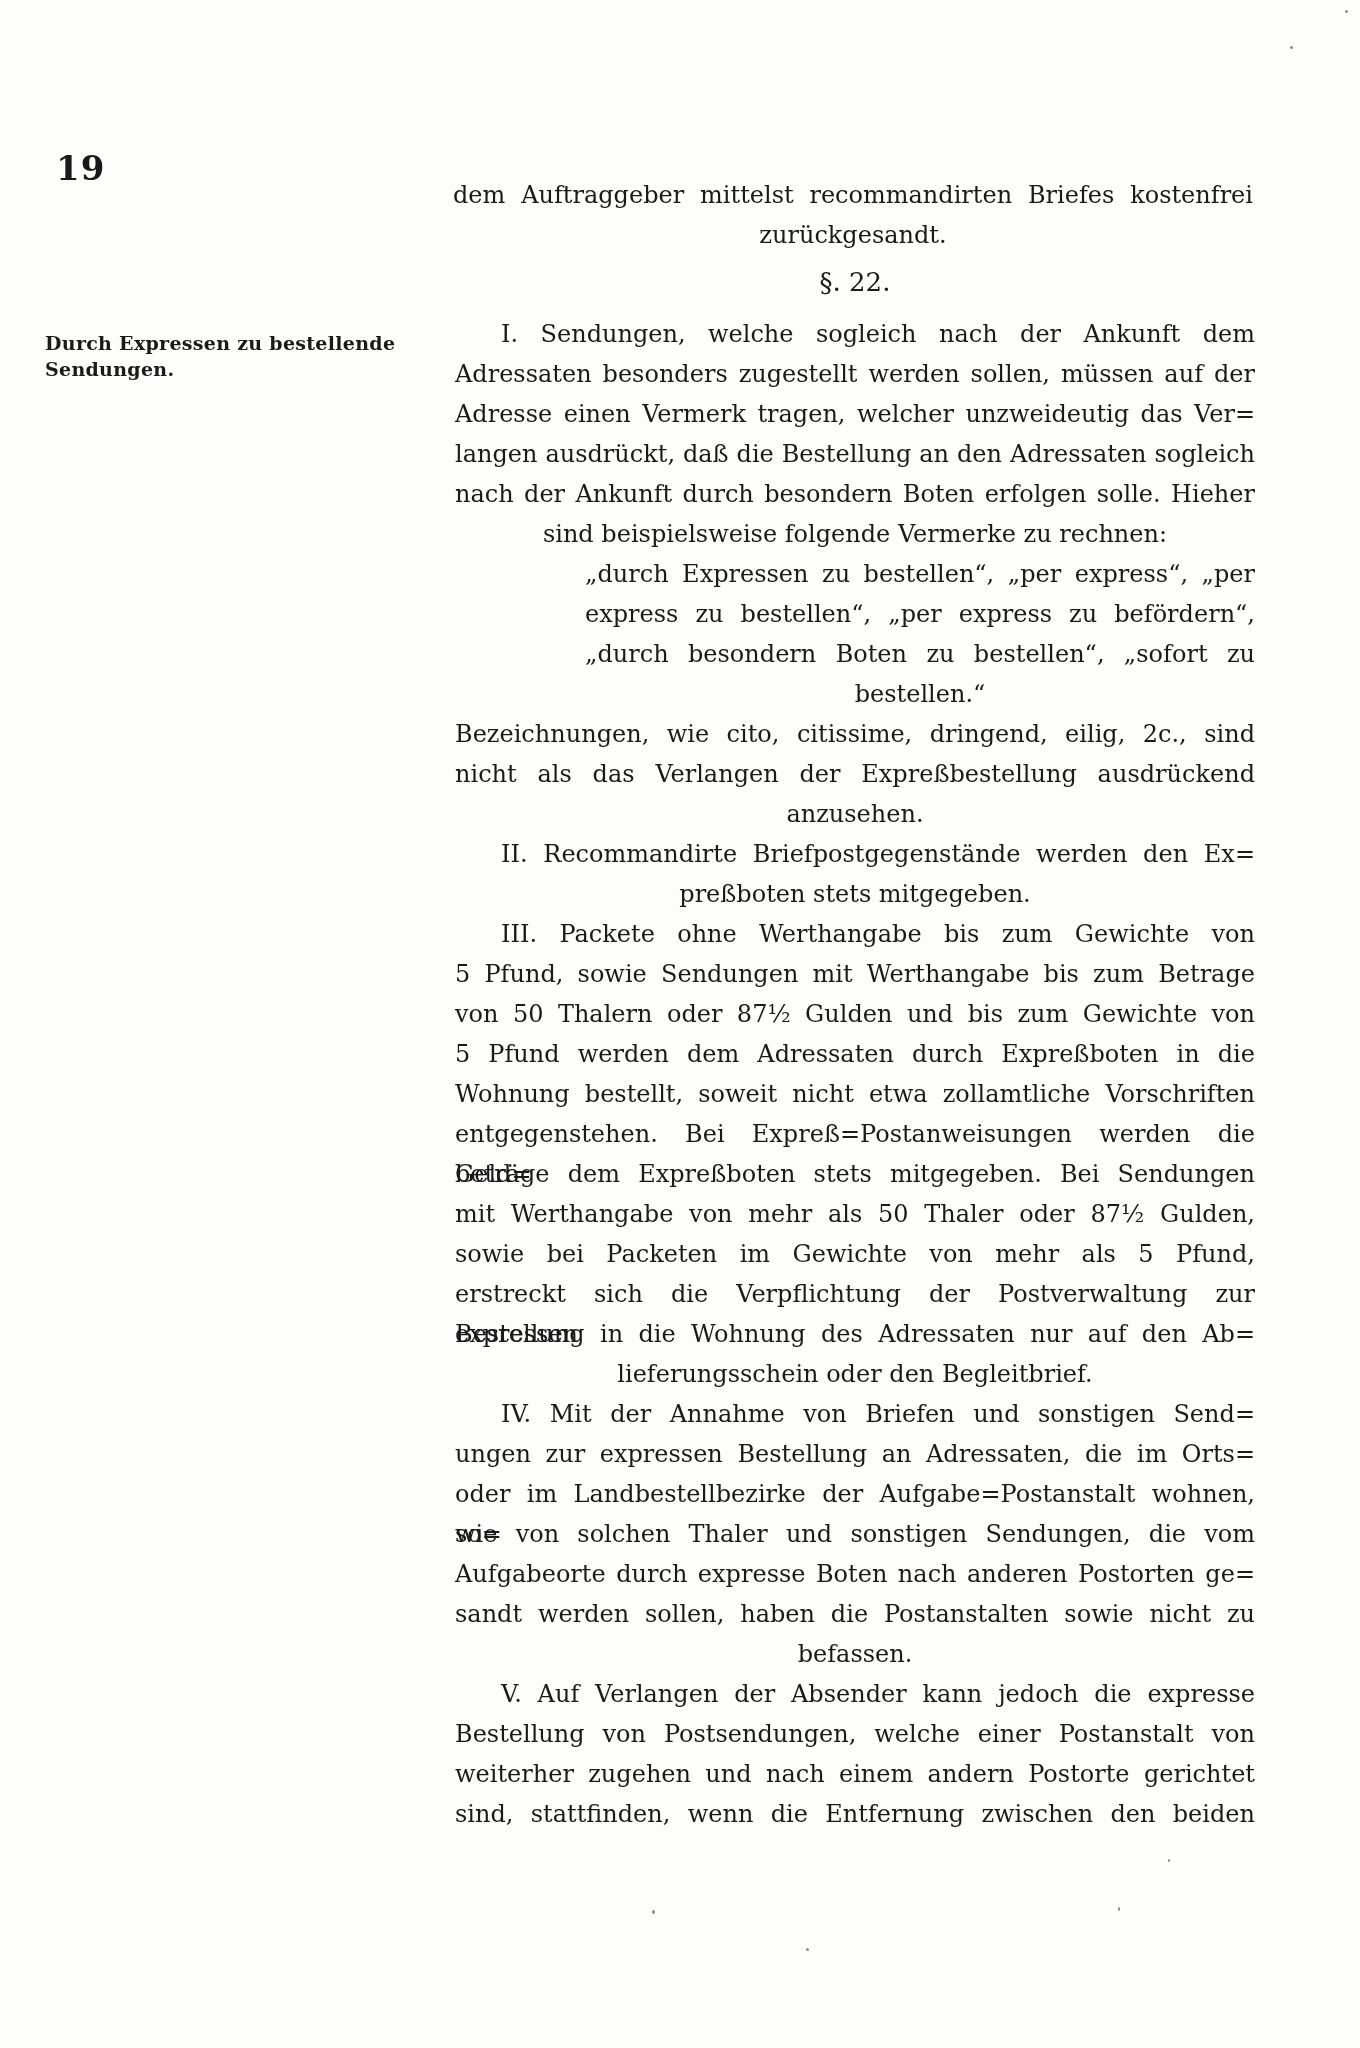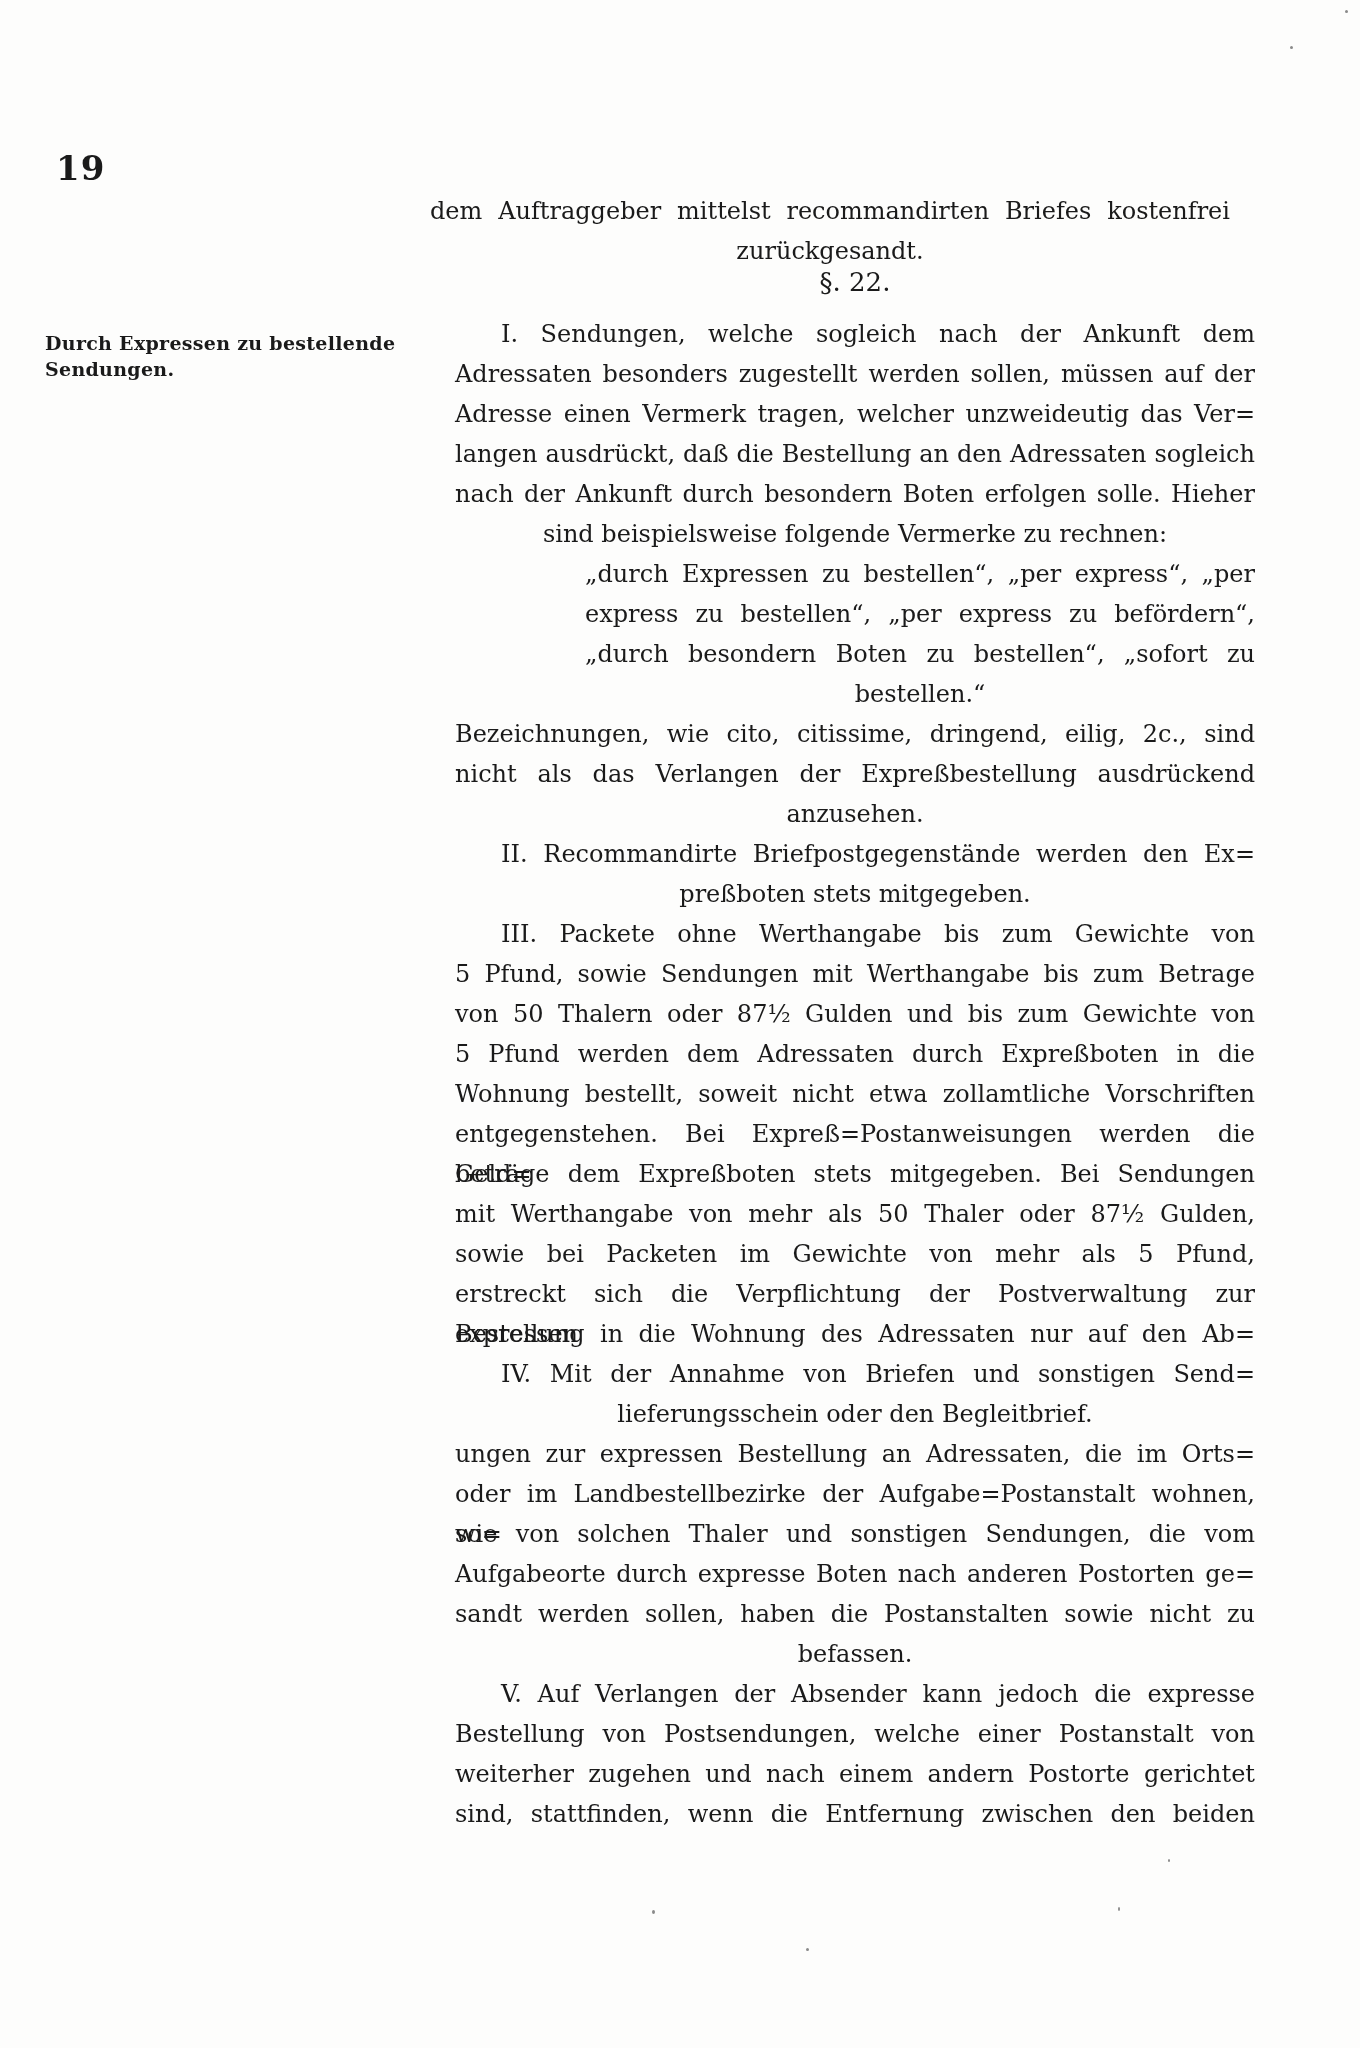--- a/index.html
+++ b/index.html
@@ -16,21 +16,21 @@
     position:absolute;left:56px;top:148px;
     font-size:34px;font-weight:bold;letter-spacing:1px;
   }
   .margin-note{
     position:absolute;left:45px;top:330px;width:430px;
     font-size:19px;font-weight:bold;
     letter-spacing:0.3px;
     line-height:26px;
   }
   .intro{
-    position:absolute;left:430px;top:175px;width:800px;margin-top:16px;
+    position:absolute;left:453px;top:175px;width:800px;
   }
   .section-heading{
     position:absolute;left:455px;top:262px;width:800px;
     text-align:center;font-size:26px;line-height:40px;
   }
   .body-text{
     position:absolute;left:455px;top:314px;width:800px;
   }
   .line{
     height:40px;line-height:40px;
@@ -92,22 +92,22 @@
       <div class="line justify">5 Pfund, sowie Sendungen mit Werthangabe bis zum Betrage</div>
       <div class="line justify">von 50 Thalern oder 87½ Gulden und bis zum Gewichte von</div>
       <div class="line justify">5 Pfund werden dem Adressaten durch Expreßboten in die</div>
       <div class="line justify">Wohnung bestellt, soweit nicht etwa zollamtliche Vorschriften</div>
       <div class="line justify">entgegenstehen. Bei Expreß=Postanweisungen werden die Geld=</div>
       <div class="line justify">beträge dem Expreßboten stets mitgegeben. Bei Sendungen</div>
       <div class="line justify">mit Werthangabe von mehr als 50 Thaler oder 87½ Gulden,</div>
       <div class="line justify">sowie bei Packeten im Gewichte von mehr als 5 Pfund,</div>
       <div class="line justify">erstreckt sich die Verpflichtung der Postverwaltung zur expressen</div>
       <div class="line justify">Bestellung in die Wohnung des Adressaten nur auf den Ab=</div>
+      <div class="line">lieferungsschein oder den Begleitbrief.</div>
       <div class="line justify indent">IV. Mit der Annahme von Briefen und sonstigen Send=</div>
-      <div class="line">lieferungsschein oder den Begleitbrief.</div>
       <div class="line justify">ungen zur expressen Bestellung an Adressaten, die im Orts=</div>
       <div class="line justify">oder im Landbestellbezirke der Aufgabe=Postanstalt wohnen, so=</div>
       <div class="line justify">wie von solchen Thaler und sonstigen Sendungen, die vom</div>
       <div class="line justify">Aufgabeorte durch expresse Boten nach anderen Postorten ge=</div>
       <div class="line justify">sandt werden sollen, haben die Postanstalten sowie nicht zu</div>
       <div class="line">befassen.</div>
       <div class="line justify indent">V. Auf Verlangen der Absender kann jedoch die expresse</div>
       <div class="line justify">Bestellung von Postsendungen, welche einer Postanstalt von</div>
       <div class="line justify">weiterher zugehen und nach einem andern Postorte gerichtet</div>
       <div class="line justify">sind, stattfinden, wenn die Entfernung zwischen den beiden</div>

